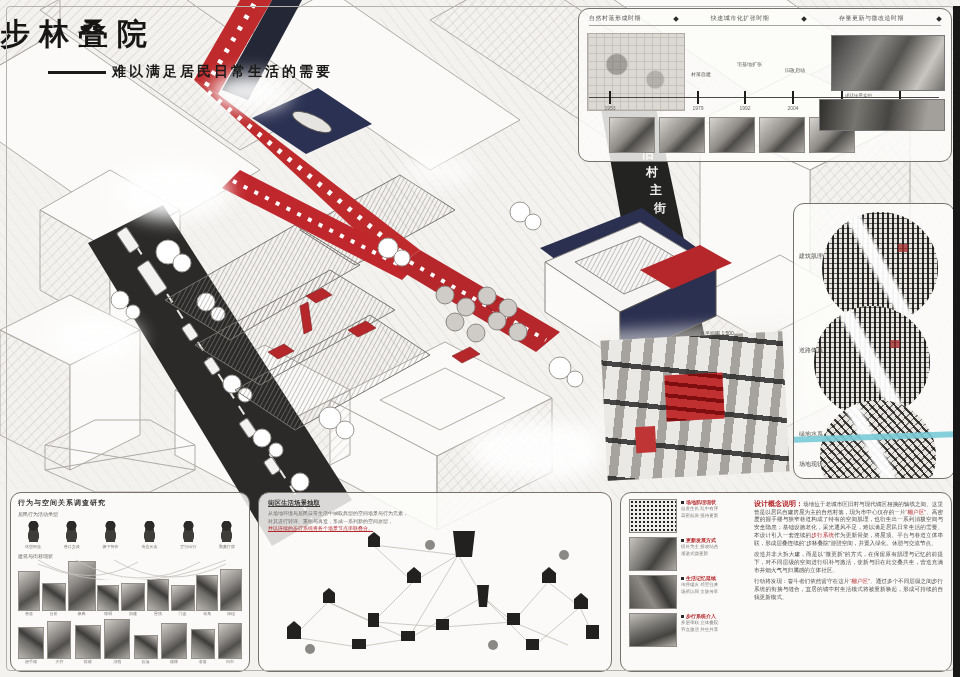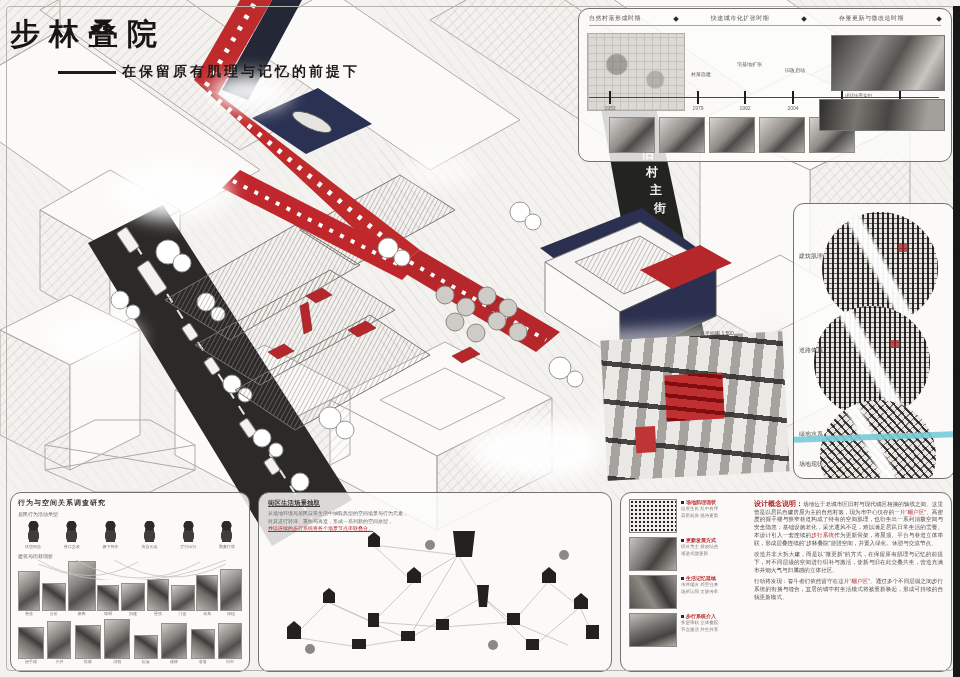--- a/index.html
+++ b/index.html
@@ -3,21 +3,21 @@
 <meta charset="utf-8">
 <style>
   html,body{margin:0;padding:0;background:#e8e6e3;}
   #poster{position:relative;width:960px;height:677px;background:#f4f2ef;overflow:hidden;
           font-family:"Liberation Sans","DejaVu Sans",sans-serif;color:#2b2a28;}
   .abs{position:absolute;}
   #frame{inset:6px;border:1px solid #b6b3ae;border-radius:4px;pointer-events:none;z-index:40;}
   #edge-strip{right:0;top:6px;width:7px;bottom:0;background:#181818;z-index:45;}
 
   
-  #title-block{left:10px;top:14px;z-index:30;}
+  #title-block{left:0;top:14px;z-index:30;}
   #title-main{font-family:"DejaVu Serif","Liberation Serif",serif;font-size:30px;font-weight:bold;
               letter-spacing:9px;color:#171615;}
   #title-sub{display:flex;align-items:center;margin-top:8px;margin-left:48px;}
   #title-dash{width:58px;height:3px;background:#1c1b1a;margin-right:6px;}
   #title-subtext{font-family:"DejaVu Serif","Liberation Serif",serif;font-size:14px;font-weight:bold;
                  letter-spacing:3px;color:#1c1b1a;}
 
   
   .panel{border:1.5px solid #76736e;border-radius:11px;background:rgba(252,251,249,.84);z-index:20;}
   .ptitle{font-size:7px;font-weight:bold;color:#3a3836;letter-spacing:1px;}
@@ -283,21 +283,21 @@
     </g>
   </svg>
 
   <div class="abs" id="frame"></div>
   <div class="abs" id="edge-strip"></div>
 
   <div class="abs" id="title-block">
     <div id="title-main">步林叠院</div>
     <div id="title-sub">
       <div id="title-dash"></div>
-      <div id="title-subtext">在保留原有肌理与记忆的前提下</div>
+      <div id="title-subtext">难以满足居民日常生活的需要</div>
     </div>
   </div>
 
   <div class="abs panel" id="timeline-panel">
     <div class="tl-head-row">
       <span class="tl-head">自然村落形成时期</span>
       <span class="tl-diamond"></span>
       <span class="tl-head">快速城市化扩张时期</span>
       <span class="tl-diamond"></span>
       <span class="tl-head">存量更新与微改造时期</span>

